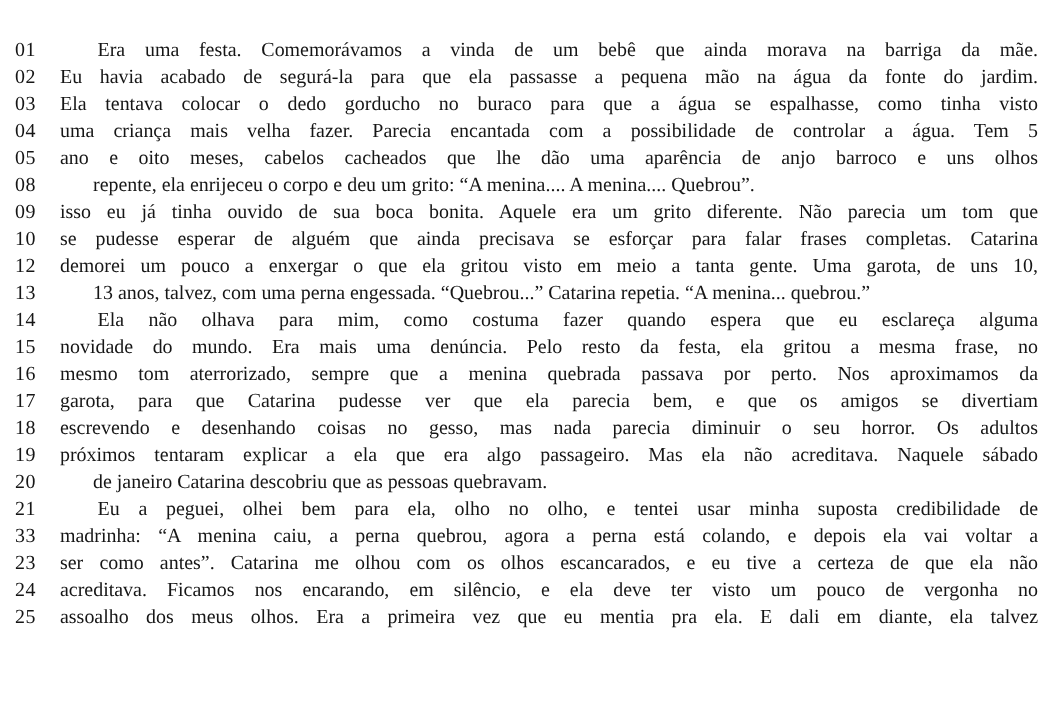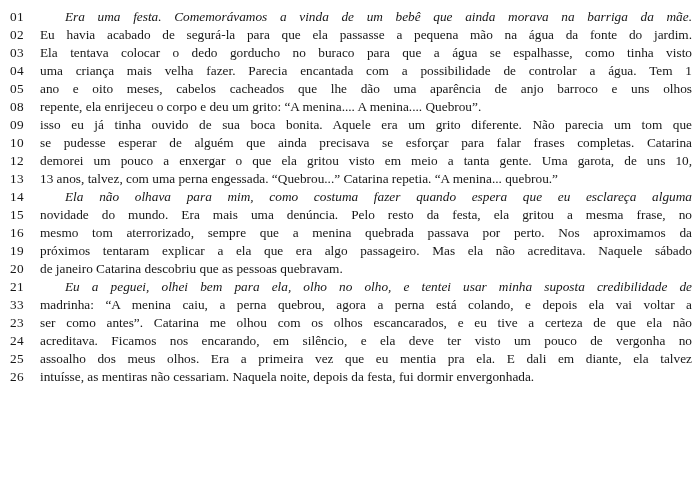--- a/index.html
+++ b/index.html
@@ -8,21 +8,21 @@
     background: #ffffff;
   }
   body {
     width: 699px;
     height: 477px;
     overflow: hidden;
     font-family: "Liberation Serif", "DejaVu Serif", serif;
     color: #161616;
   }
   .page {
-    padding: 8px 7px 0 10px;
+    padding: 24px 7px 0 10px;
     box-sizing: border-box;
     width: 699px;
   }
   .line {
     display: flex;
     font-size: 13.3px;
     line-height: 18px;
     height: 18px;
   }
   .num {
@@ -32,43 +32,43 @@
     letter-spacing: 0.4px;
   }
   .txt {
     flex: 1;
     min-width: 0;
     height: 18px;
     overflow: hidden;
     text-align: justify;
     text-align-last: justify;
   }
-  .line.p-start .txt { text-indent: 25px; font-style: italic; }
-  .line.p-end .txt { text-align-last: left; }
+  .line.p-start .txt { text-indent: 25px; }
+  .line.p-end .txt { text-align-last: left; margin-left: 22px; }
 </style>
 </head>
 <body>
 
 <div class="page">
 
   <div class="line p-start">
     <span class="num">01</span>
     <span class="txt">Era uma festa. Comemorávamos a vinda de um bebê que ainda morava na barriga da mãe.</span>
   </div>
   <div class="line">
     <span class="num">02</span>
     <span class="txt">Eu havia acabado de segurá-la para que ela passasse a pequena mão na água da fonte do jardim.</span>
   </div>
   <div class="line">
     <span class="num">03</span>
     <span class="txt">Ela tentava colocar o dedo gorducho no buraco para que a água se espalhasse, como tinha visto</span>
   </div>
   <div class="line">
     <span class="num">04</span>
-    <span class="txt">uma criança mais velha fazer. Parecia encantada com a possibilidade de controlar a água. Tem 1</span>
+    <span class="txt">uma criança mais velha fazer. Parecia encantada com a possibilidade de controlar a água. Tem 5</span>
   </div>
   <div class="line">
     <span class="num">05</span>
     <span class="txt">ano e oito meses, cabelos cacheados que lhe dão uma aparência de anjo barroco e uns olhos</span>
   </div>
   <div class="line p-end">
     <span class="num">08</span>
     <span class="txt">repente, ela enrijeceu o corpo e deu um grito: “A menina.... A menina.... Quebrou”.</span>
   </div>
 
@@ -95,20 +95,28 @@
   </div>
   <div class="line">
     <span class="num">15</span>
     <span class="txt">novidade do mundo. Era mais uma denúncia. Pelo resto da festa, ela gritou a mesma frase, no</span>
   </div>
   <div class="line">
     <span class="num">16</span>
     <span class="txt">mesmo tom aterrorizado, sempre que a menina quebrada passava por perto. Nos aproximamos da</span>
   </div>
   <div class="line">
+    <span class="num">17</span>
+    <span class="txt">garota, para que Catarina pudesse ver que ela parecia bem, e que os amigos se divertiam</span>
+  </div>
+  <div class="line">
+    <span class="num">18</span>
+    <span class="txt">escrevendo e desenhando coisas no gesso, mas nada parecia diminuir o seu horror. Os adultos</span>
+  </div>
+  <div class="line">
     <span class="num">19</span>
     <span class="txt">próximos tentaram explicar a ela que era algo passageiro. Mas ela não acreditava. Naquele sábado</span>
   </div>
   <div class="line p-end">
     <span class="num">20</span>
     <span class="txt">de janeiro Catarina descobriu que as pessoas quebravam.</span>
   </div>
 
   <div class="line p-start">
     <span class="num">21</span>
@@ -123,18 +131,14 @@
     <span class="txt">ser como antes”. Catarina me olhou com os olhos escancarados, e eu tive a certeza de que ela não</span>
   </div>
   <div class="line">
     <span class="num">24</span>
     <span class="txt">acreditava. Ficamos nos encarando, em silêncio, e ela deve ter visto um pouco de vergonha no</span>
   </div>
   <div class="line">
     <span class="num">25</span>
     <span class="txt">assoalho dos meus olhos. Era a primeira vez que eu mentia pra ela. E dali em diante, ela talvez</span>
   </div>
-  <div class="line p-end">
-    <span class="num">26</span>
-    <span class="txt">intuísse, as mentiras não cessariam. Naquela noite, depois da festa, fui dormir envergonhada.</span>
-  </div>
 
 </div>
 
 </body></html>

